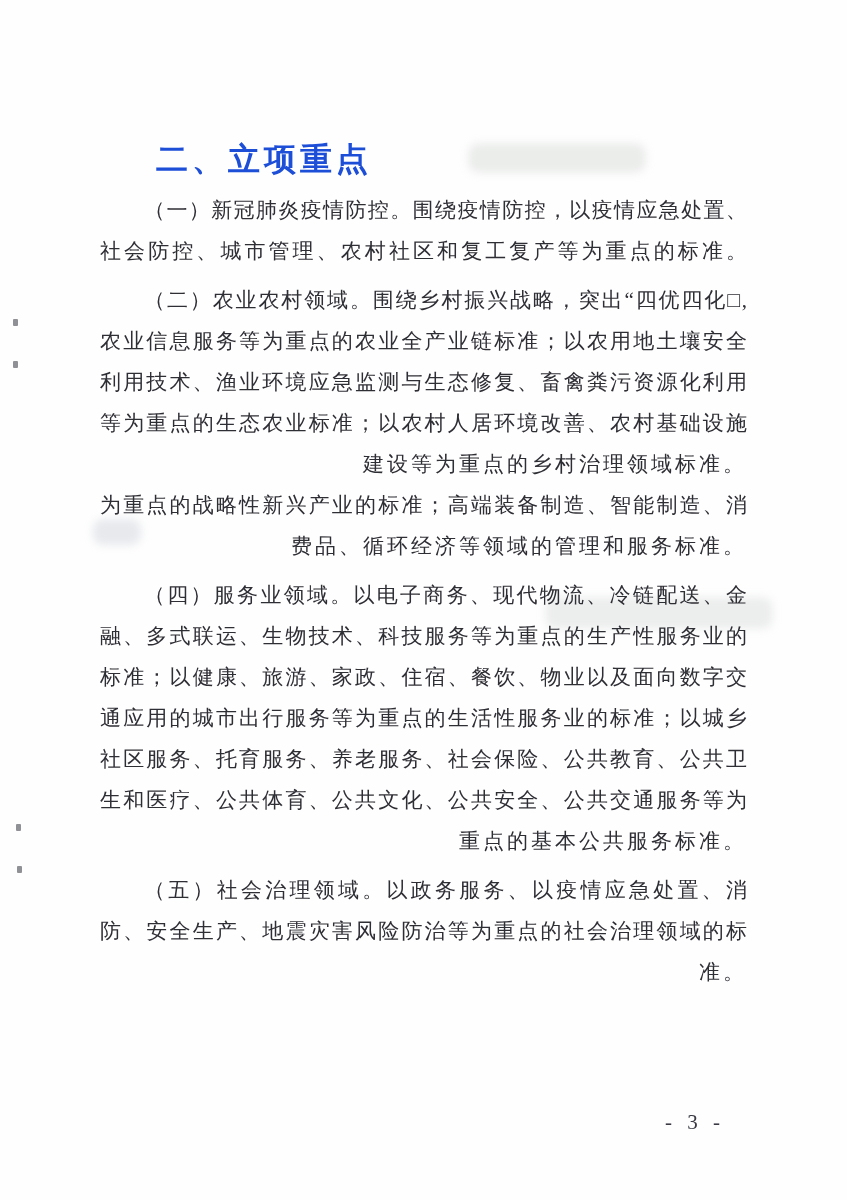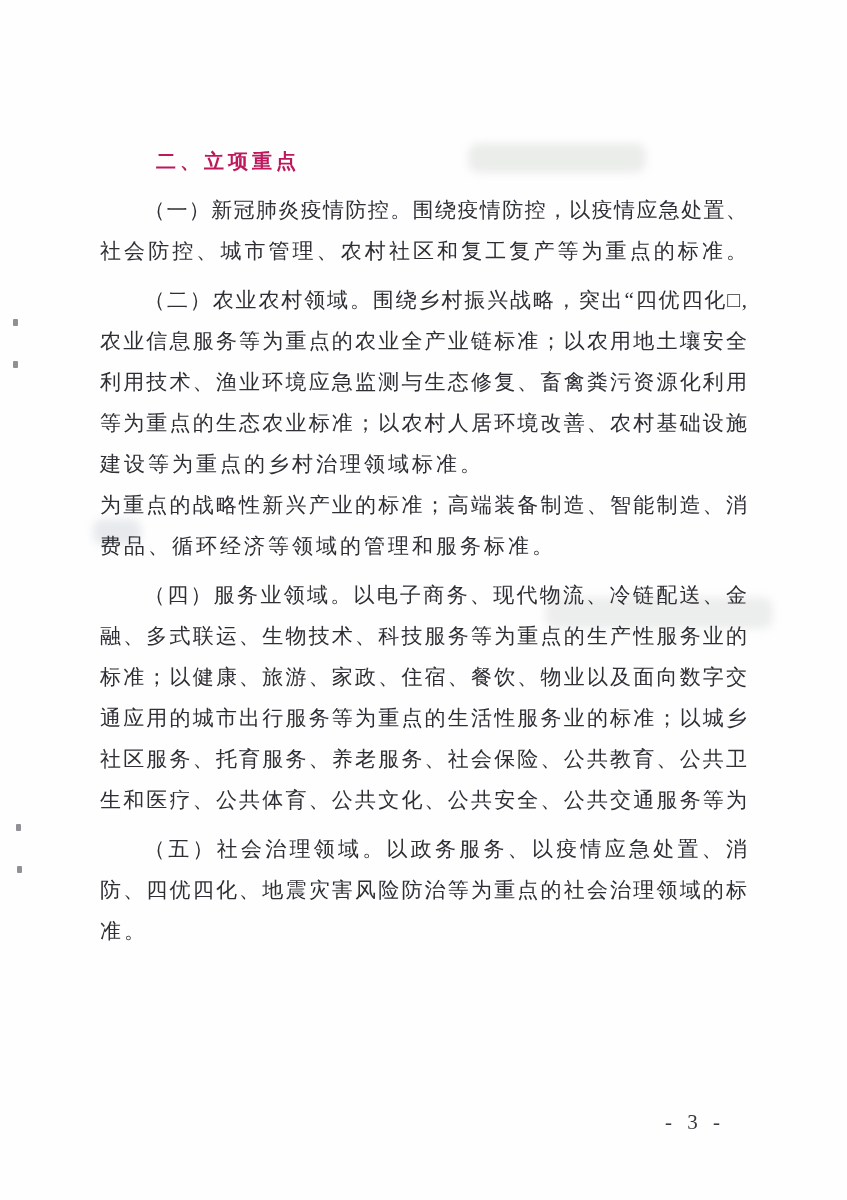--- a/index.html
+++ b/index.html
@@ -22,35 +22,35 @@
     height: 1200px;
     background: #fefefe;
   }
   .body-text {
     position: absolute;
     top: 141px;
     left: 100px;
     width: 647px;
   }
   .heading {
-    font-family: Liberation Serif, serif;
+    font-family: Liberation Mono, monospace;
     font-weight: bold;
-    font-size: 20px;
+    font-size: 32px;
     line-height: 41px;
     padding-left: 56px;
     letter-spacing: 4px;
-    color: #be185d;
+    color: #1d4ed8;
     white-space: nowrap;
   }
   .line {
     font-size: 21px;
     line-height: 41px;
     height: 41px;
     white-space: nowrap;
-    text-align: left;
+    text-align: right;
     color: #2e2e35;
   }
   .line.fill {
     white-space: normal;
     text-align: justify;
     text-align-last: justify;
     text-justify: inter-character;
   }
   .line.indent {
     text-indent: 44px;
@@ -130,25 +130,26 @@
       <div class="line last">费品、循环经济等领域的管理和服务标准。</div>
     </div>
 
     <div>
       <div class="line fill indent">（四）服务业领域。以电子商务、现代物流、冷链配送、金</div>
       <div class="line fill">融、多式联运、生物技术、科技服务等为重点的生产性服务业的</div>
       <div class="line fill">标准；以健康、旅游、家政、住宿、餐饮、物业以及面向数字交</div>
       <div class="line fill">通应用的城市出行服务等为重点的生活性服务业的标准；以城乡</div>
       <div class="line fill">社区服务、托育服务、养老服务、社会保险、公共教育、公共卫</div>
       <div class="line fill">生和医疗、公共体育、公共文化、公共安全、公共交通服务等为</div>
+      <div class="line last">重点的基本公共服务标准。</div>
     </div>
 
     <div>
       <div class="line fill indent">（五）社会治理领域。以政务服务、以疫情应急处置、消</div>
-      <div class="line fill">防、四优四化、地震灾害风险防治等为重点的社会治理领域的标</div>
+      <div class="line fill">防、安全生产、地震灾害风险防治等为重点的社会治理领域的标</div>
       <div class="line last">准。</div>
     </div>
 
   </div>
 
   <div class="footer">- 3 -</div>
 
 </div>
 
 </body></html>

